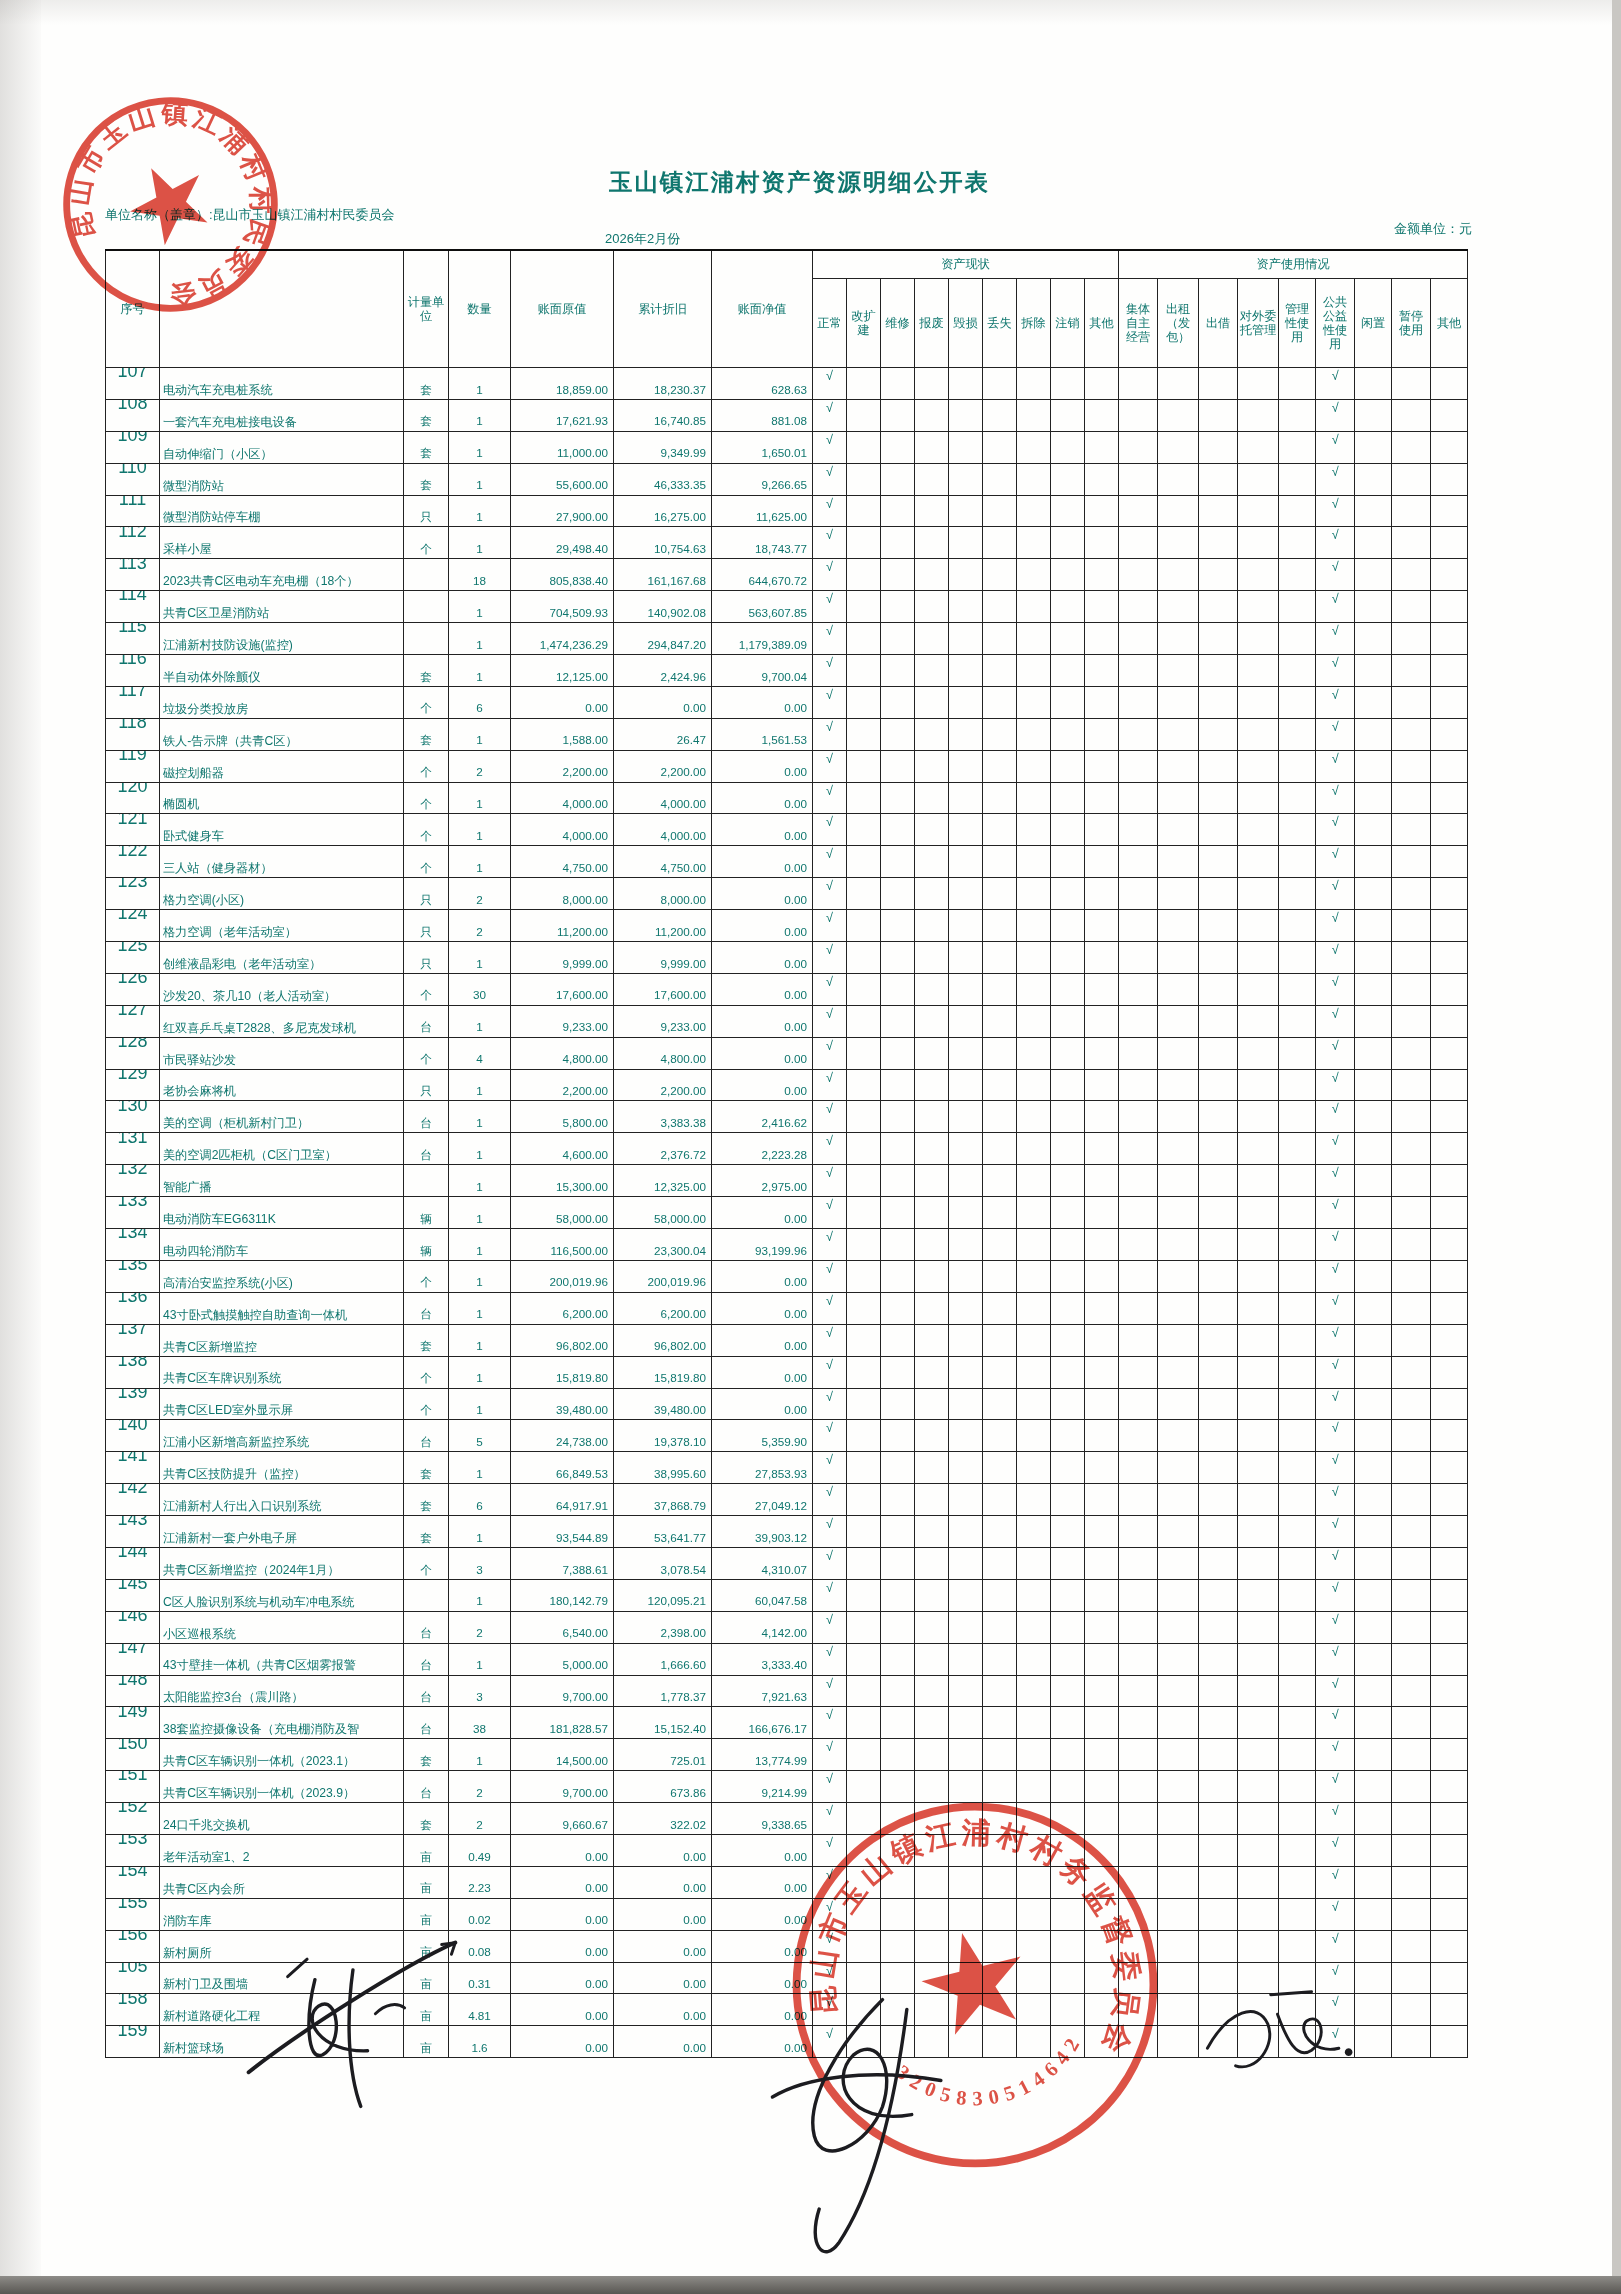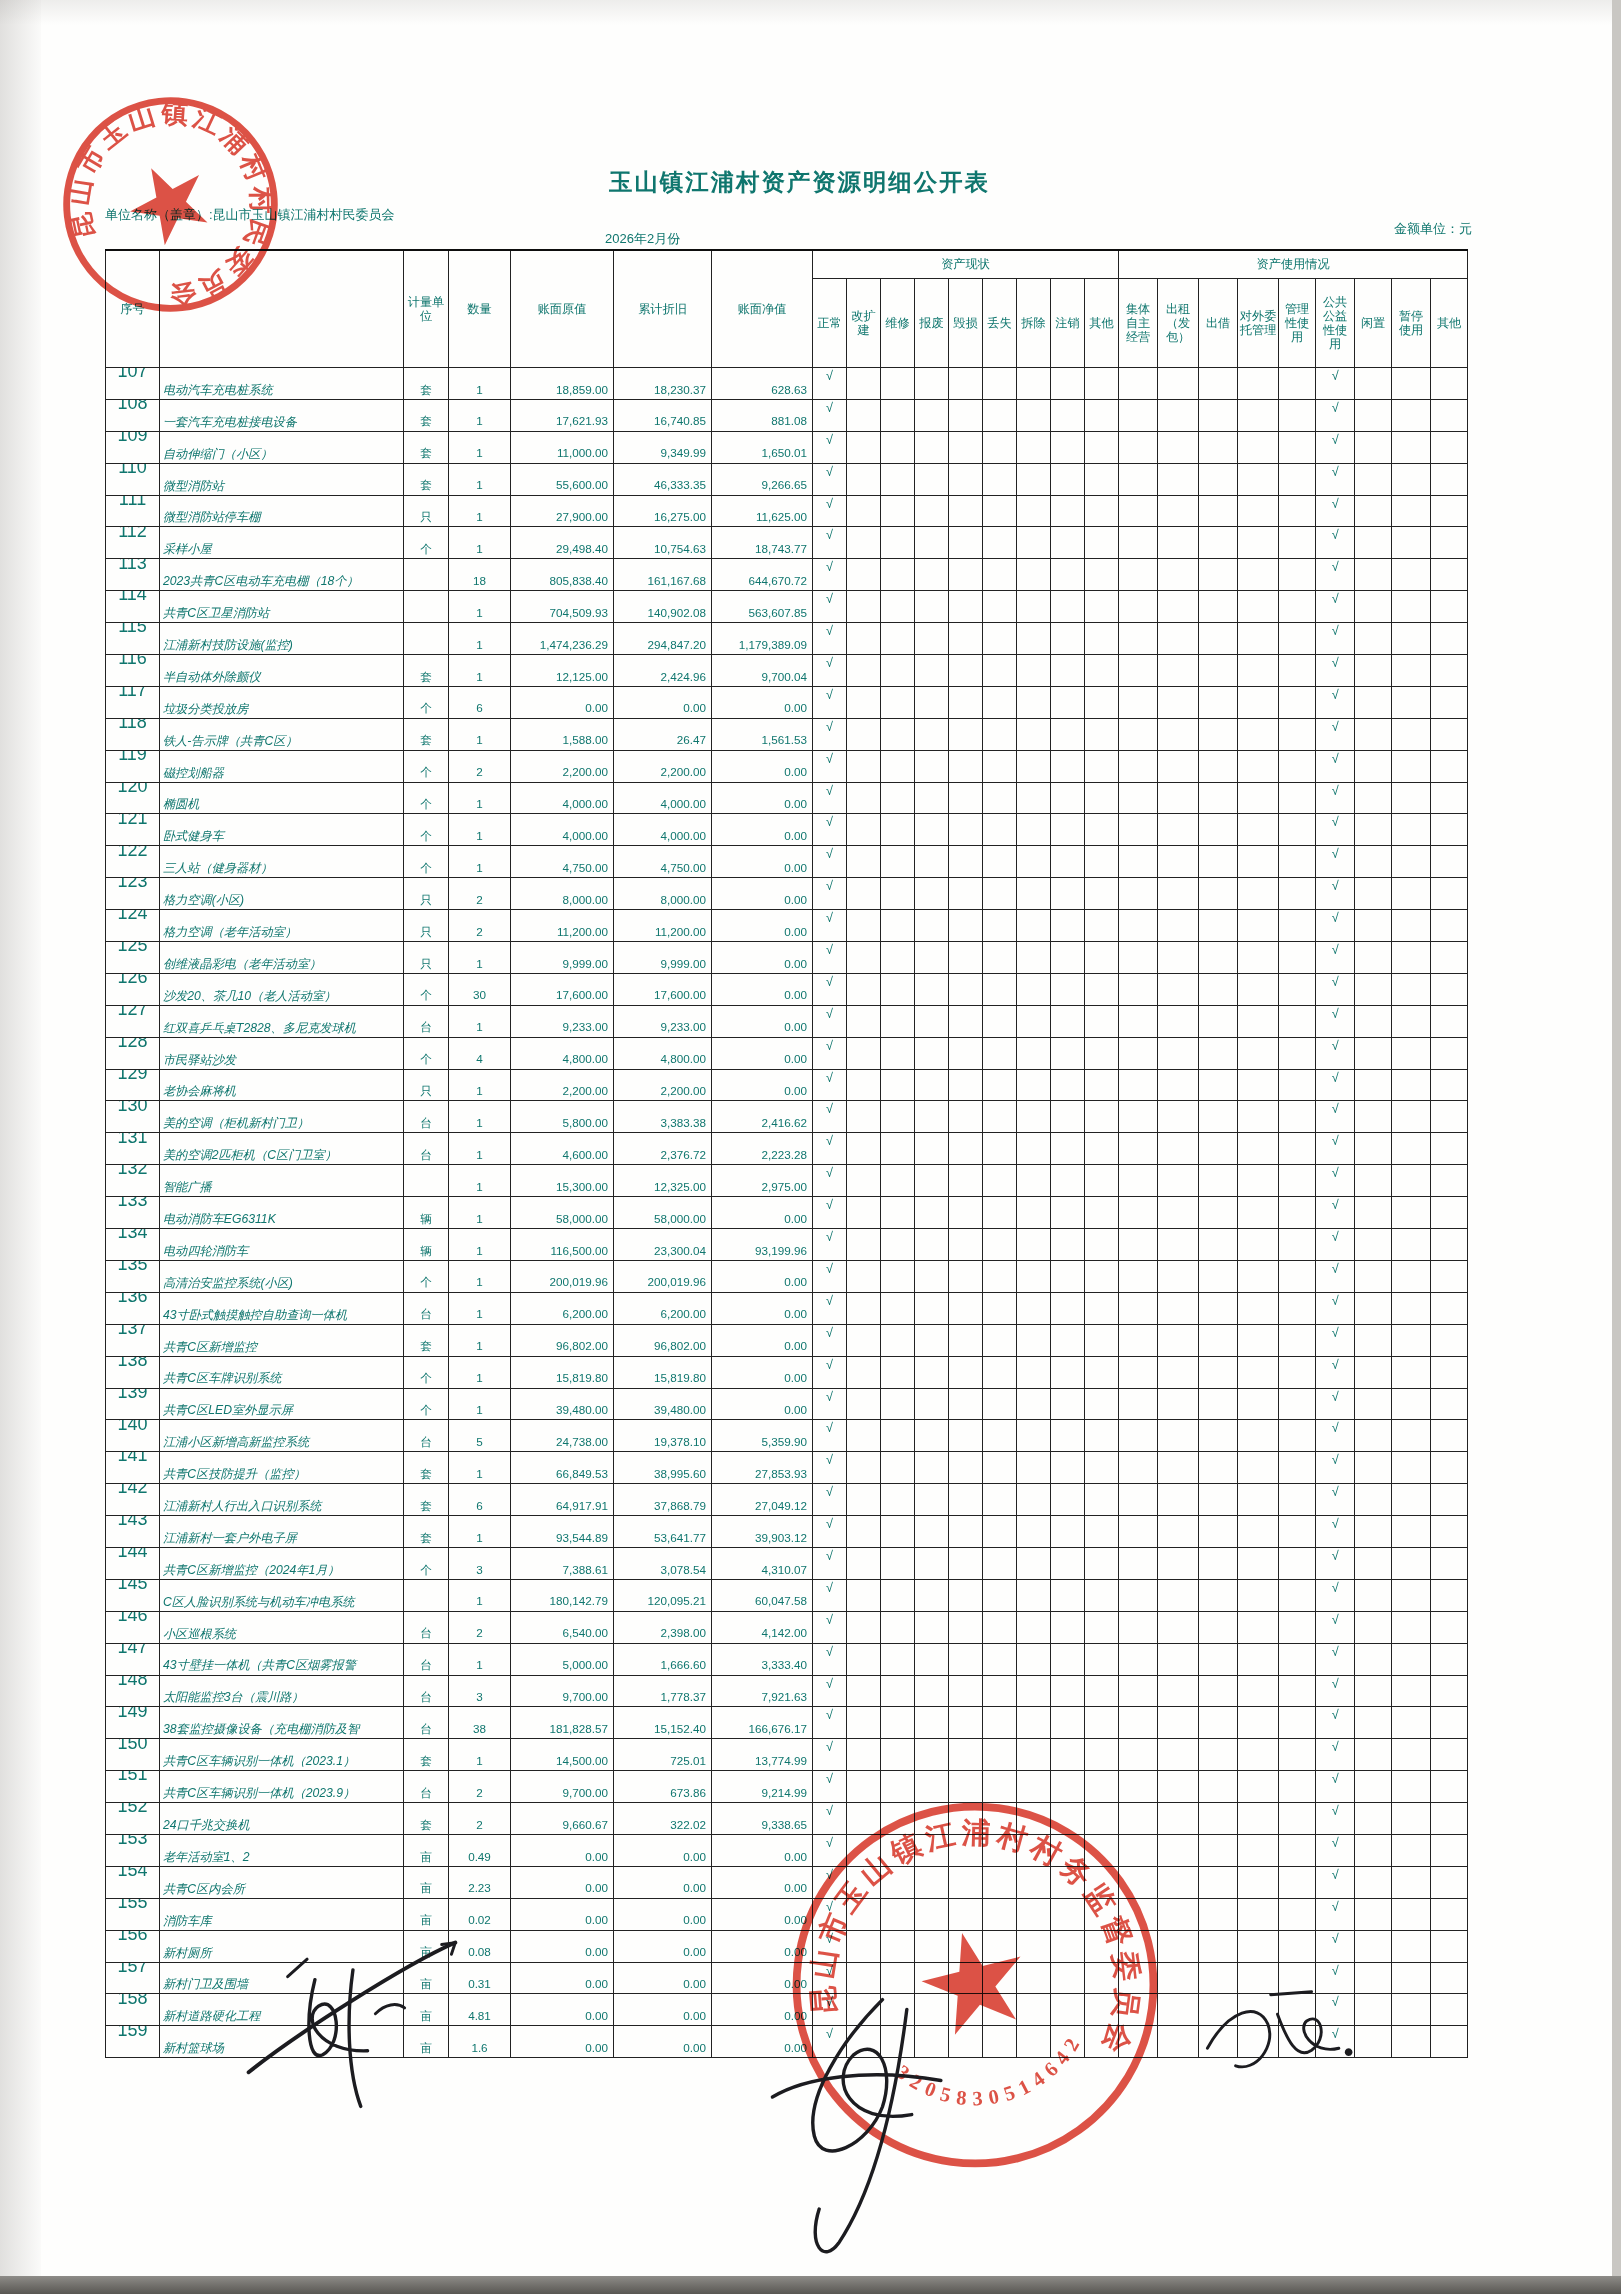--- a/index.html
+++ b/index.html
@@ -27,21 +27,21 @@
     border-collapse:collapse;table-layout:fixed;}
   .asset th,.asset td{border:1px solid #222;padding:0;overflow:hidden;
     font-weight:normal;line-height:1.15;}
   .asset thead th{font-size:12.2px;vertical-align:middle;text-align:center;}
   .asset thead tr.r1 th{border-top:2.9px solid #0e0e0e;}
   .asset thead tr.r1 th.grp{height:27px;}
   .asset thead tr.r2 th{height:84px;padding:2px 1px;}
   .asset td{height:28px;font-size:11.7px;}
   td.seq{text-align:center;font-size:18px;vertical-align:top;}
   td.seq span{position:relative;top:-6.8px;}
-  td.nm{vertical-align:bottom;padding:0 0 2px 2.9px;white-space:nowrap;font-size:12.2px;font-style:italic;}
+  td.nm{vertical-align:bottom;padding:0 0 2px 2.9px;white-space:nowrap;font-size:12.2px;}
   td.un,td.qt{text-align:center;vertical-align:bottom;padding-bottom:2.9px;}
   td.money{text-align:right;vertical-align:bottom;padding:0 4.9px 2.9px 0;}
   td.ck{text-align:center;vertical-align:top;font-size:12.7px;padding-top:1px;}
 
   .sig{position:absolute;pointer-events:none;}
   .stamp{position:absolute;mix-blend-mode:multiply;opacity:.88;pointer-events:none;}
   .stamp text{font-family:"Liberation Serif","DejaVu Serif",serif;font-weight:bold;}
 </style>
 </head>
 <body>
@@ -1453,21 +1453,21 @@
           <td class="ck"></td>
           <td class="ck"></td>
           <td class="ck"></td>
           <td class="ck"></td>
           <td class="ck">√</td>
           <td class="ck"></td>
           <td class="ck"></td>
           <td class="ck"></td>
         </tr>
         <tr>
-          <td class="seq"><span>157</span></td>
+          <td class="seq"><span>105</span></td>
           <td class="nm">新村门卫及围墙</td>
           <td class="un">亩</td>
           <td class="qt">0.31</td>
           <td class="money">0.00</td>
           <td class="money">0.00</td>
           <td class="money">0.00</td>
           <td class="ck">√</td>
           <td class="ck"></td>
           <td class="ck"></td>
           <td class="ck"></td>

